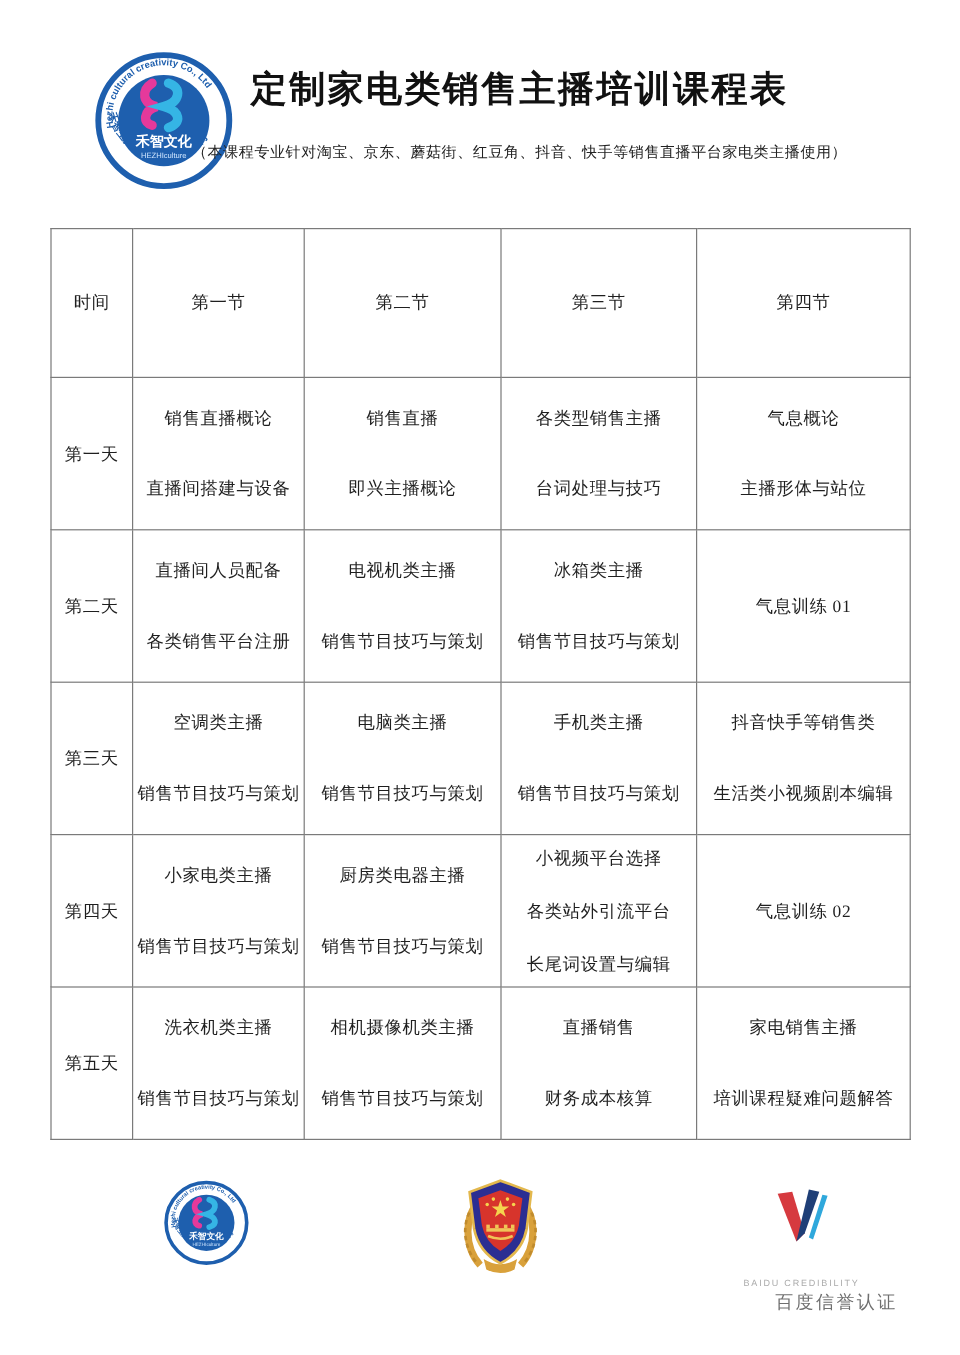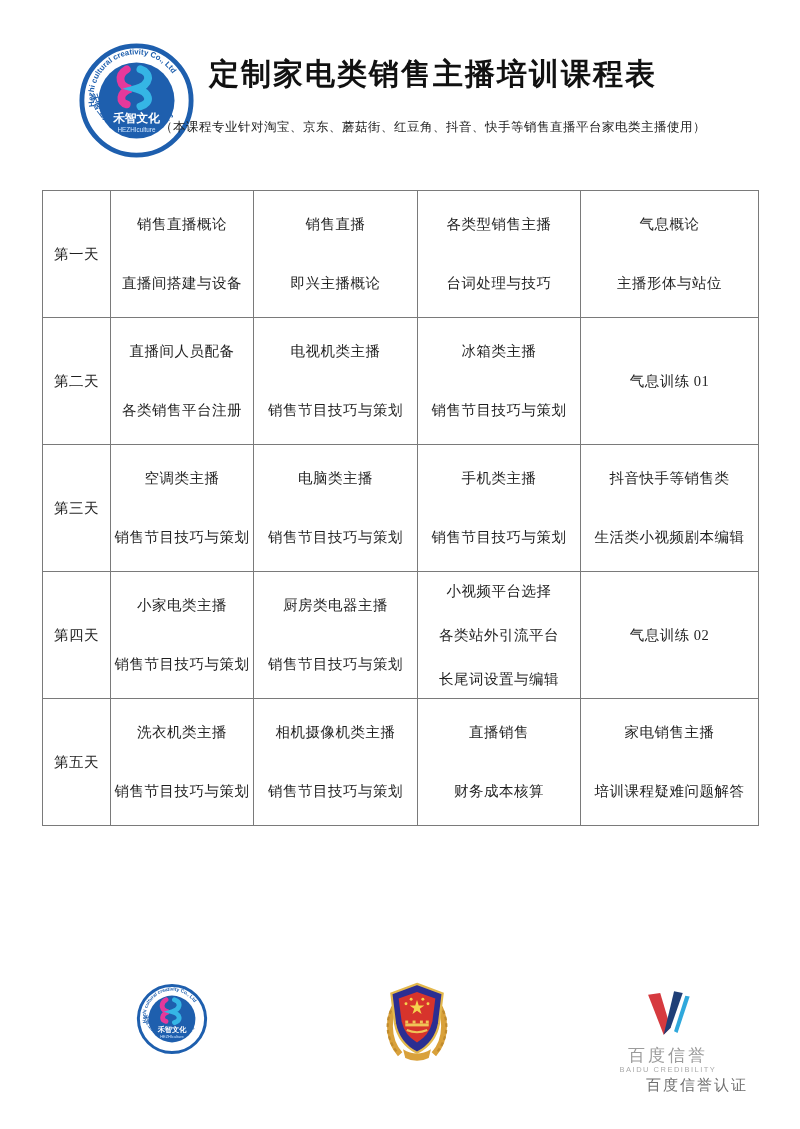--- a/index.html
+++ b/index.html
@@ -78,20 +78,27 @@
 
   <table class="course">
     <colgroup>
       <col style="width:68px">
         <col style="width:143px">
         <col style="width:164px">
         <col style="width:163px">
         <col style="width:178px">
     </colgroup>
     <tbody>
+        <tr class="hrow">
+      <td class="head">时间</td>
+      <td class="head">第一节</td>
+      <td class="head">第二节</td>
+      <td class="head">第三节</td>
+      <td class="head">第四节</td>
+    </tr>
 
     <tr class="drow">
       <td class="day">第一天</td>
       <td>
         <div class="ln">销售直播概论</div>
         <div class="ln">直播间搭建与设备</div>
       </td>
       <td>
         <div class="ln">销售直播</div>
         <div class="ln">即兴主播概论</div>
@@ -225,18 +232,17 @@
     <rect x="49" y="54" width="4" height="4" fill="#f0c457"></rect>
     <rect x="57" y="54" width="4" height="4" fill="#f0c457"></rect>
     <path d="M31,67 Q45,73 59,67" stroke="#f0c457" stroke-width="3" fill="none"></path>
   </svg>
 
   <svg class="baidu-v" viewBox="0 0 60 60">
     <polygon points="7,9 21,7 33,47 25,55" fill="#d63a3f"></polygon>
     <polygon points="25,55 33,47 47,7 37,5" fill="#1f3f77"></polygon>
     <polygon points="37,51 41,53 55,11 50,10" fill="#2fa8dc"></polygon>
   </svg>
-  <div class="baidu-cn">百度信誉</div>
   <div class="baidu-en">BAIDU CREDIBILITY</div>
   <div class="baidu-cert">百度信誉认证</div>
 
 
 </div>
 
 </body></html>

